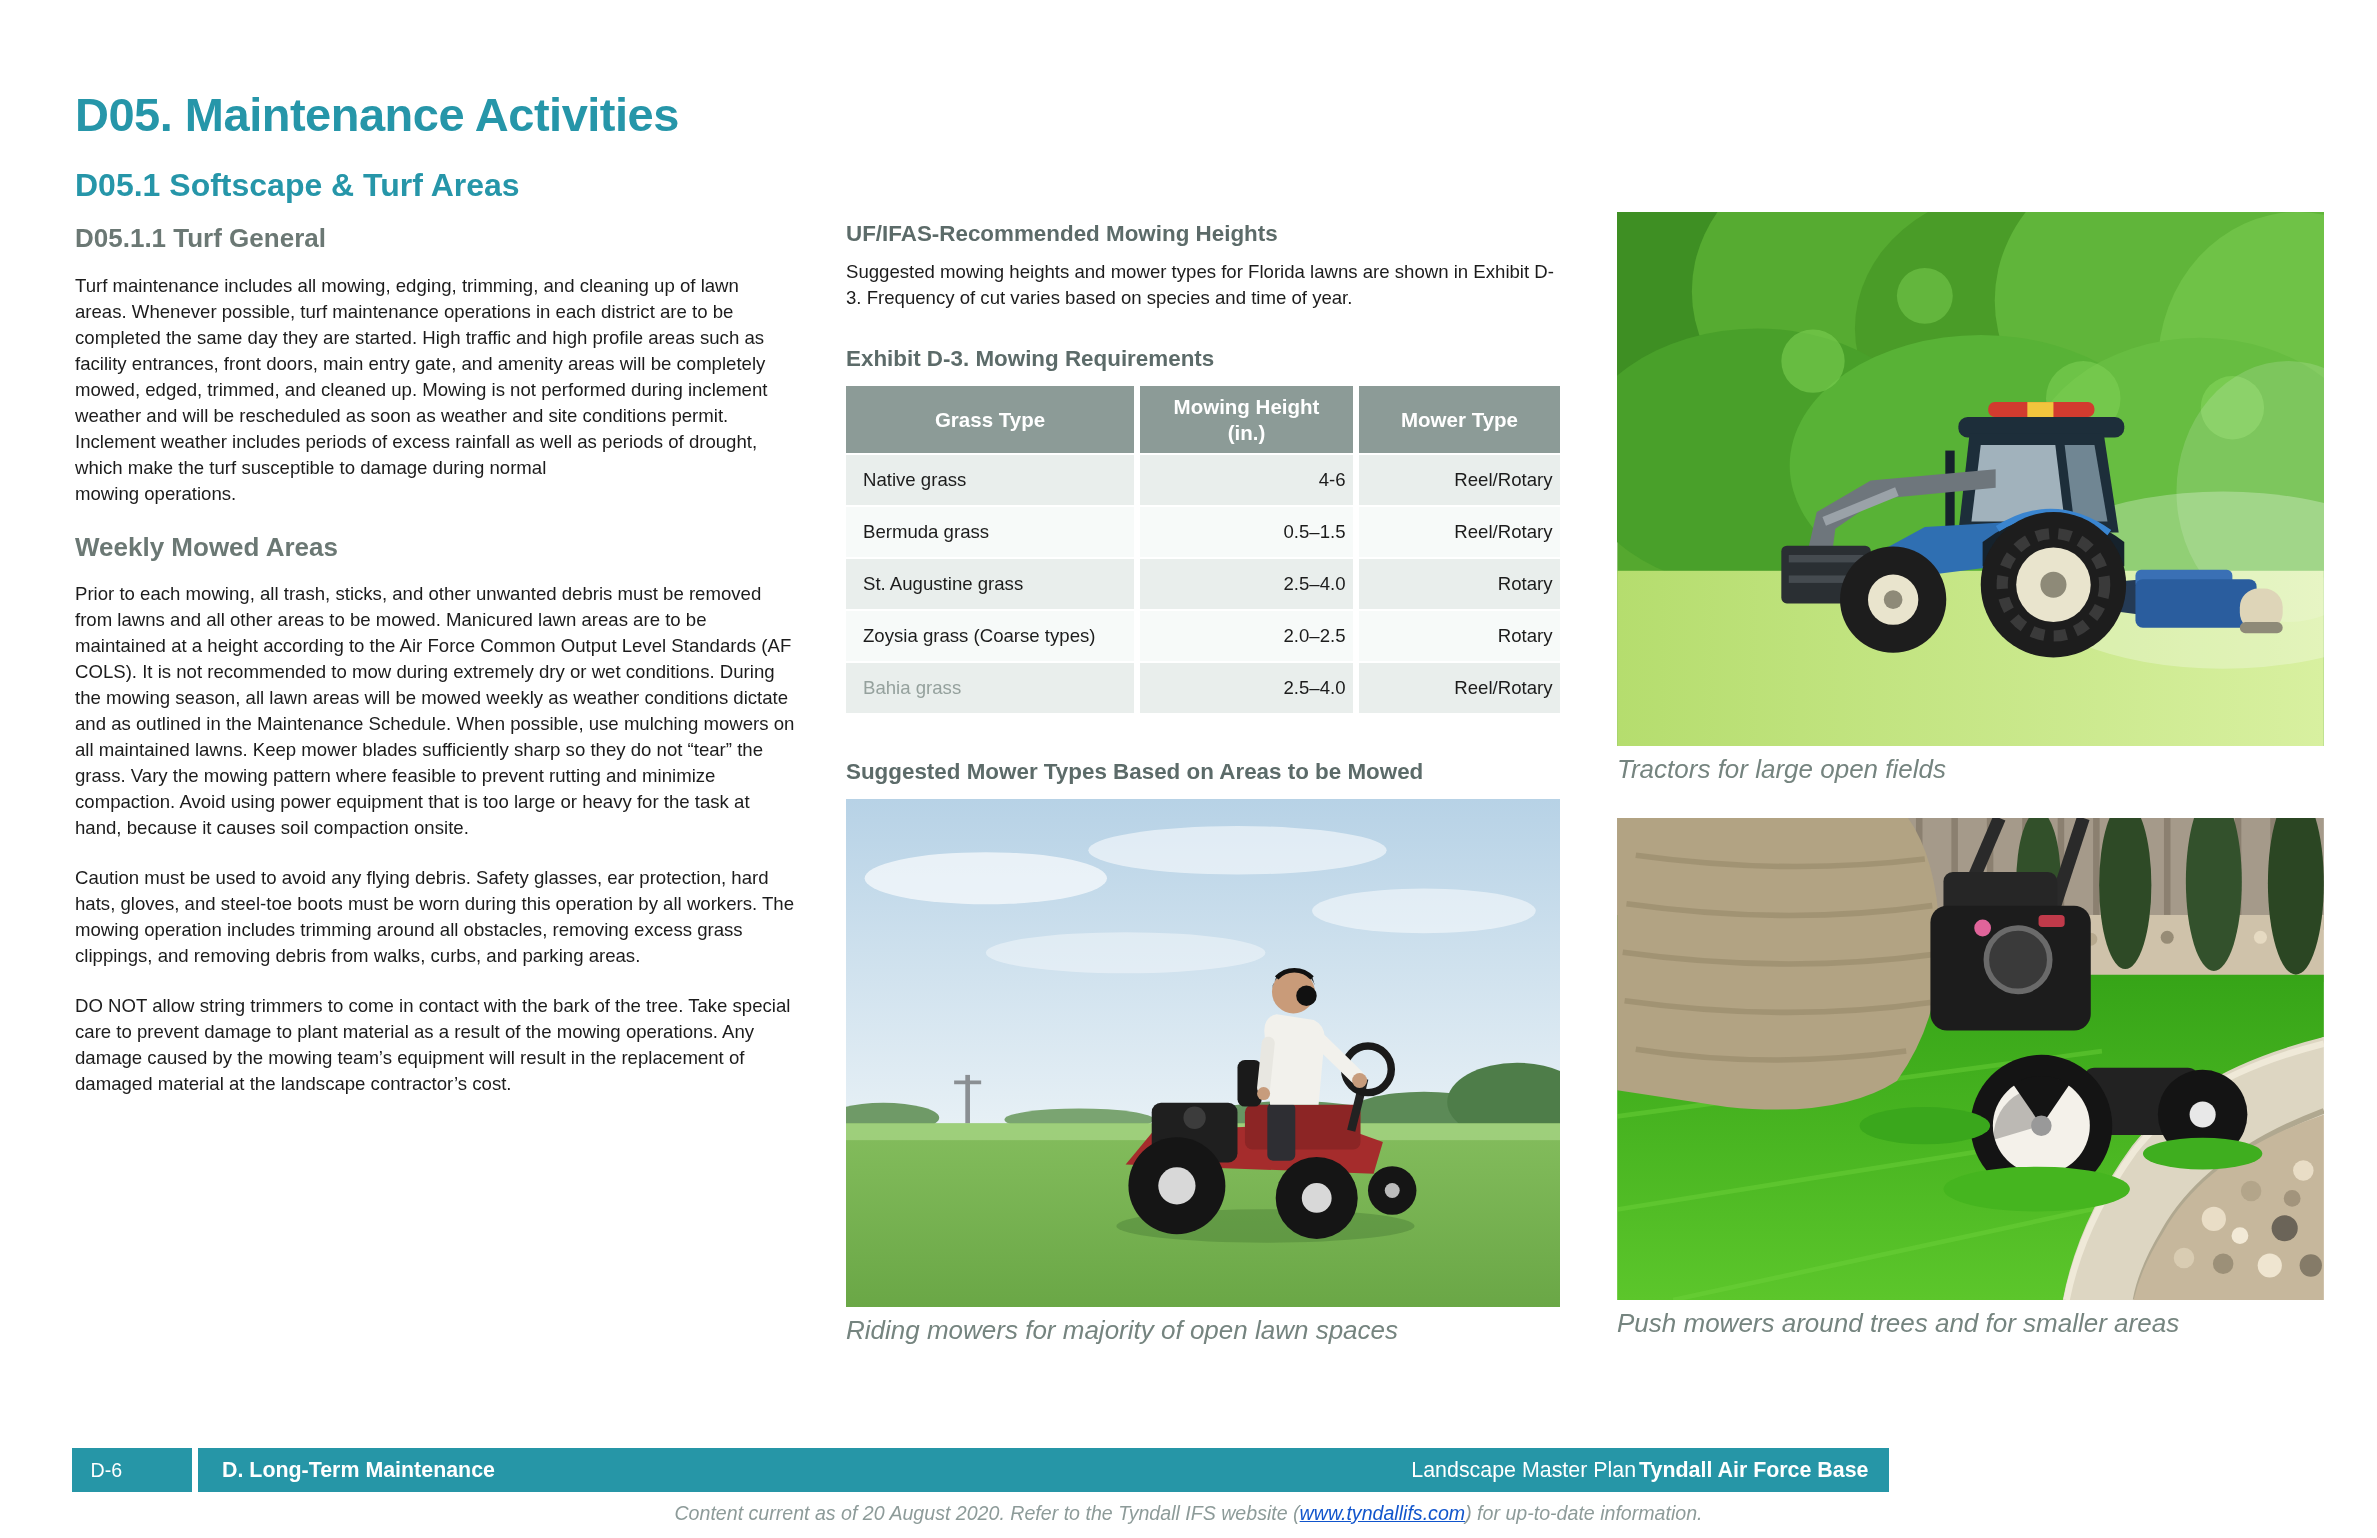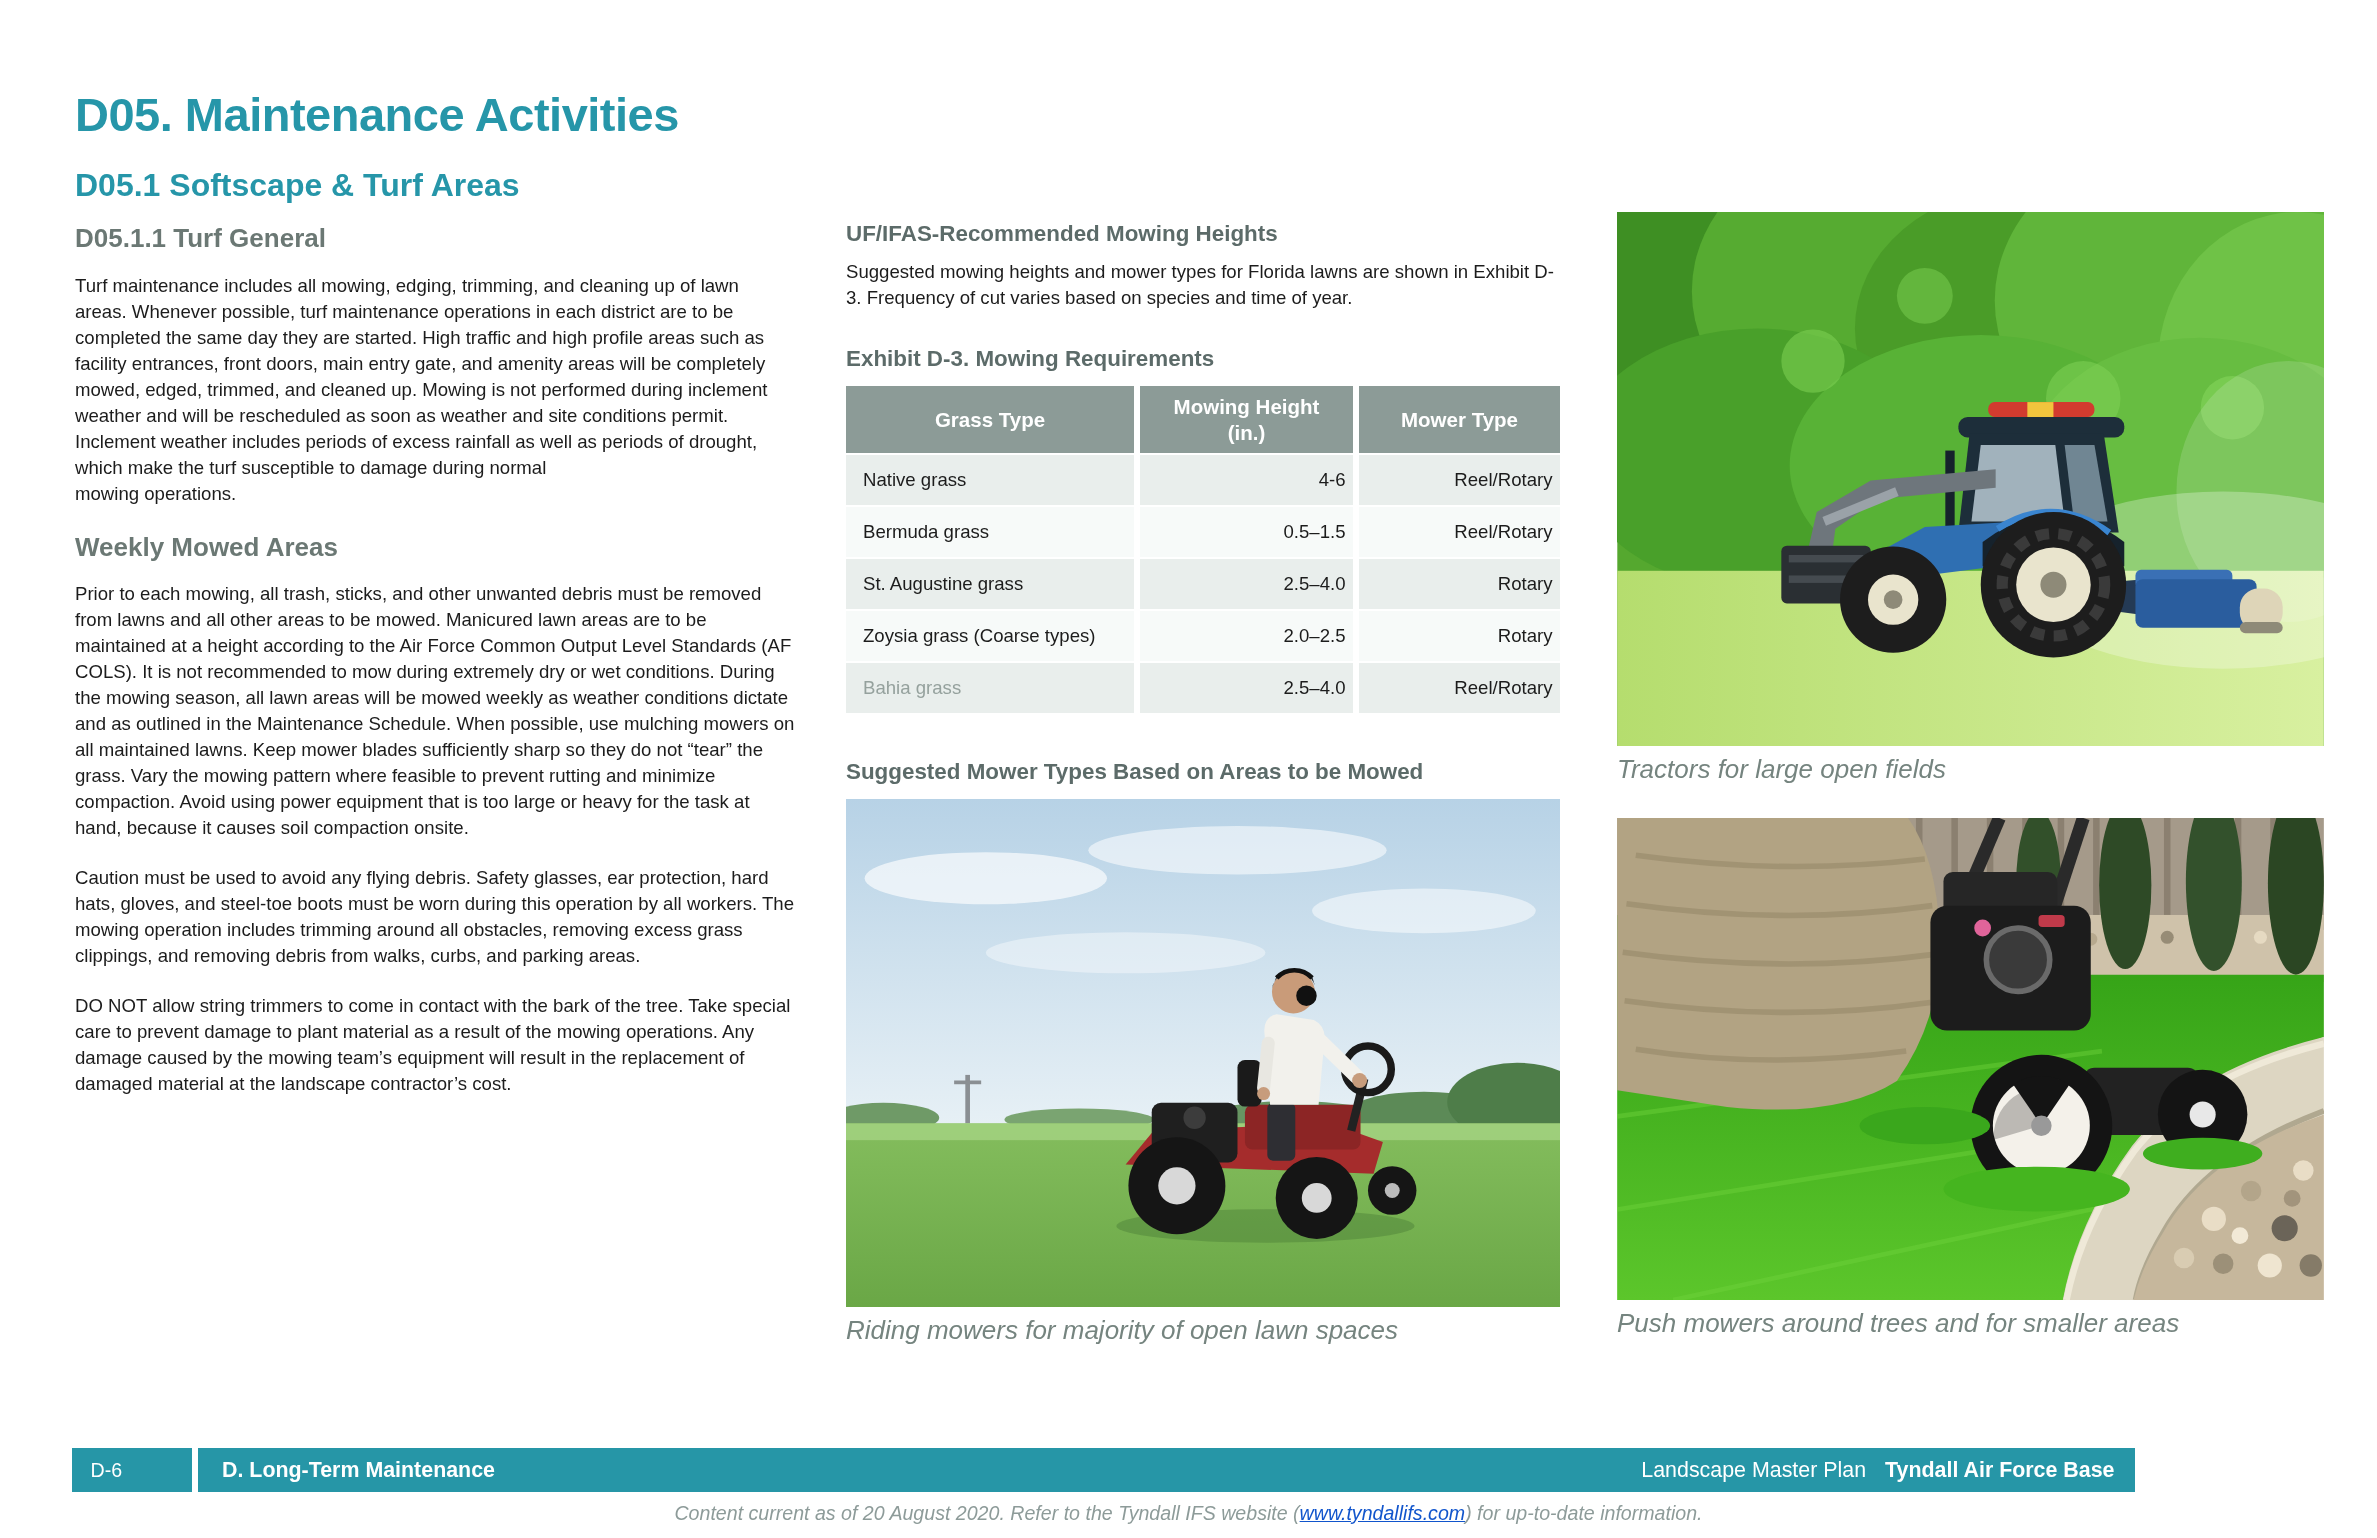--- a/index.html
+++ b/index.html
@@ -39,27 +39,27 @@
   .col-grass{width:294px;}.col-height{width:219px;}.col-mower{width:201px;}
   .photo{display:block;line-height:0;}
   .photo svg{display:block;}
   .caption{font-style:italic;color:#75847f;font-size:26px;line-height:24px;margin:11.2px 0 0 0;}
   .caption.gap-below{margin-bottom:37px;}
   .footer-badge{
     position:absolute;left:72px;top:1448px;width:120px;height:44px;background:#2696a7;
     color:#fff;font-size:19.6px;display:flex;align-items:center;padding-left:18.6px;box-sizing:border-box;
   }
   .footer-bar{
-    position:absolute;left:198px;top:1448px;width:1937px;height:44px;background:#2696a7;
+    position:absolute;left:198px;top:1448px;width:1691px;height:44px;background:#2696a7;
     color:#fff;display:flex;align-items:center;justify-content:space-between;
     padding:0 20.5px 0 24px;box-sizing:border-box;font-size:21.4px;
   }
   .footer-section{font-weight:bold;}
   .footer-right{font-weight:normal;}
-  .footer-right .plan{margin-right:19px;}
+  .footer-right .plan{margin-right:3px;}
   .footer-right .base{font-weight:bold;}
   .footnote{
     position:absolute;left:0;top:1502px;width:2377px;text-align:center;
     font-style:italic;font-size:19.6px;color:#8d9b99;
   }
   .footnote a{color:#1155cc;text-decoration:underline;}
 </style>
 </head>
 <body>
 

